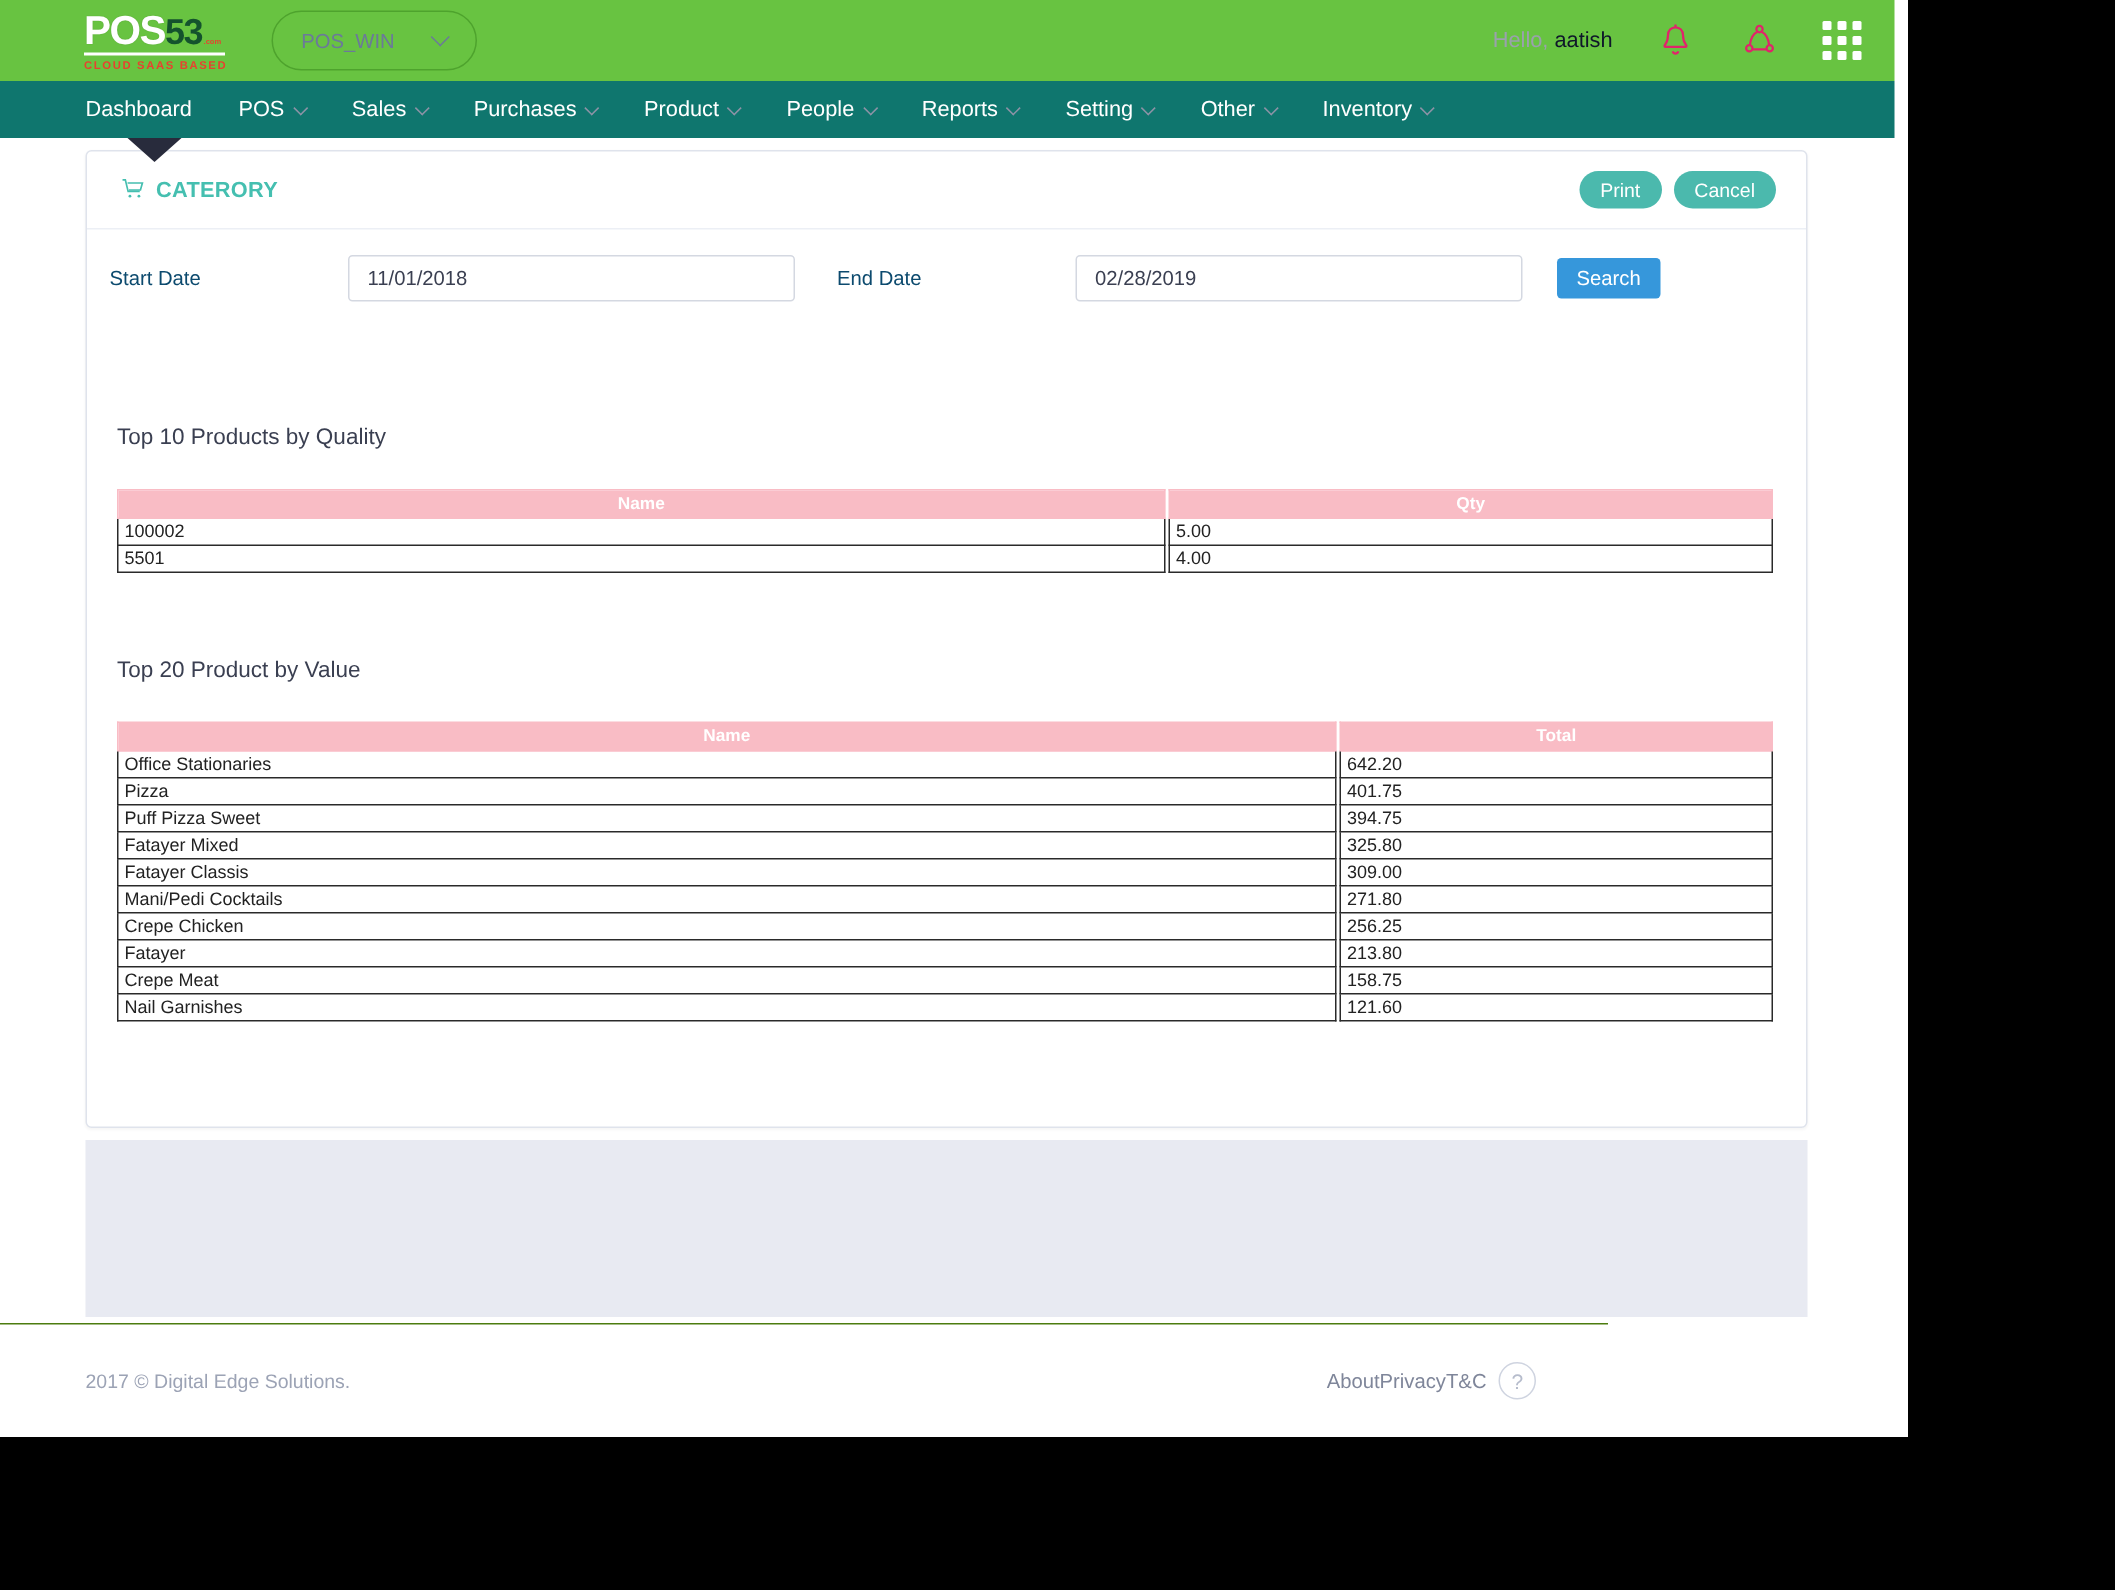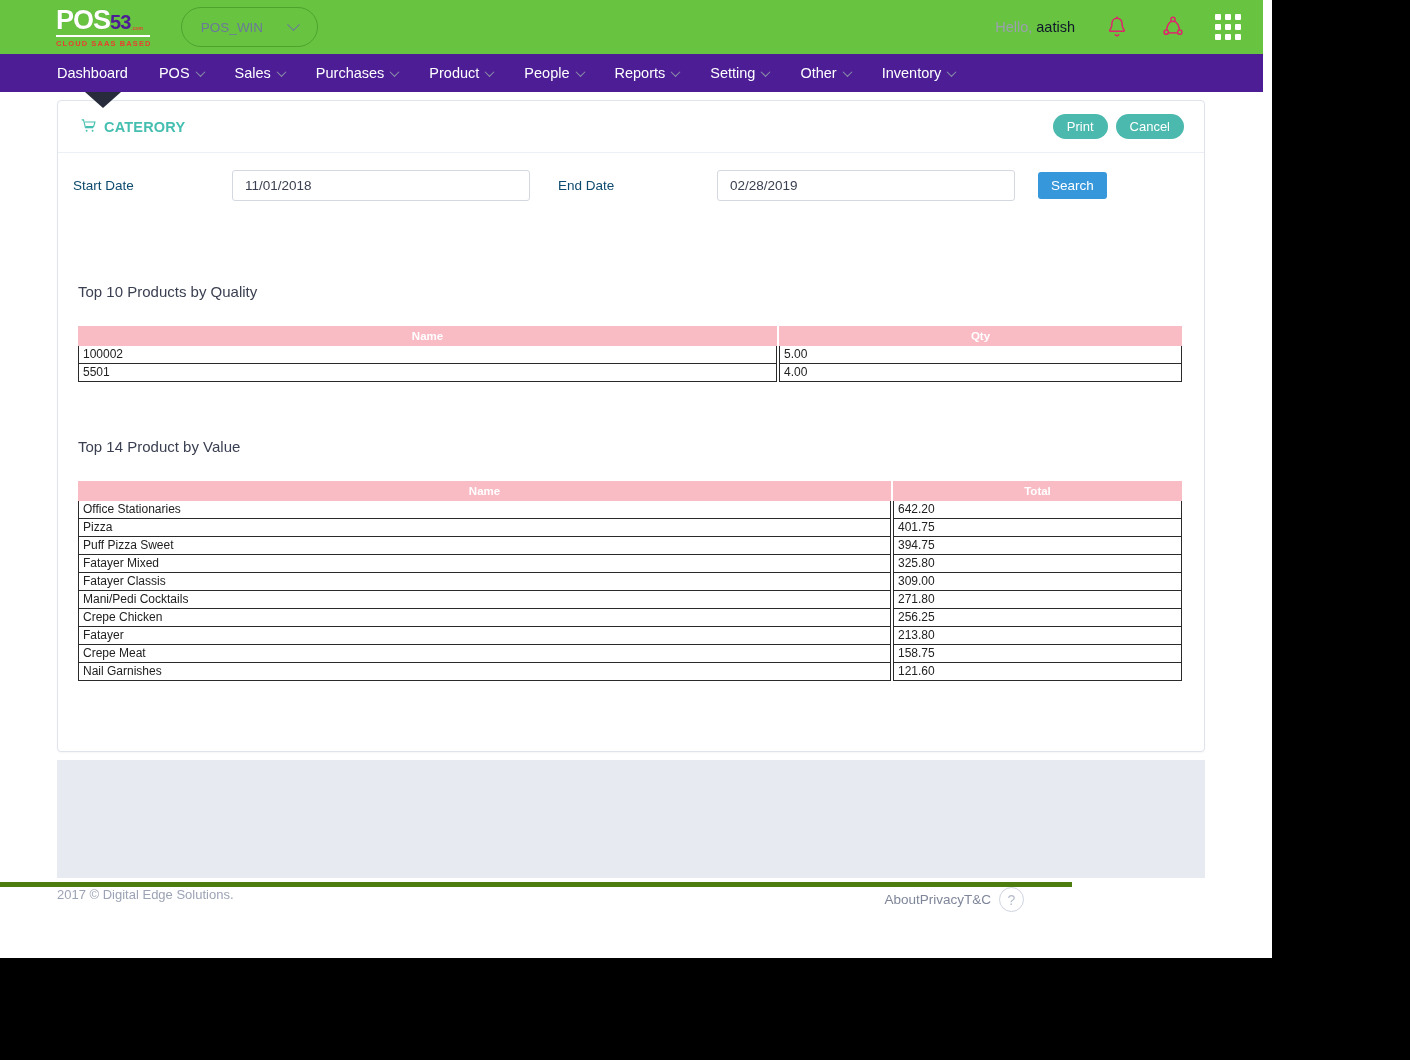--- a/index.html
+++ b/index.html
@@ -33,22 +33,22 @@
     background: transparent;
     line-height: 1;
   }
   .logo-pos {
     font-family: "Liberation Sans", sans-serif;
     font-weight: bold; font-size: 27px; letter-spacing: -1px;
     color: #ffffff; text-shadow: 0 0 1px rgba(0,0,0,.15);
   }
   .logo-53 {
     font-family: "Liberation Sans", sans-serif;
-    font-weight: bold; font-size: 20px; letter-spacing: -1px;
-    color: #4c1d95;
+    font-weight: bold; font-size: 24px; letter-spacing: -1px;
+    color: #14532d;
   }
   .logo-dotcom { font-size: 5px; color:#e8412f; font-weight:bold; margin-left:1px; align-self:flex-end; padding-bottom:3px;}
   .logo-rule { height: 2px; background: #ffffff; width: 94px; margin-top: 1px; }
   .logo-sub {
     font-size: 7.5px; font-weight: bold; color: #e8412f;
     letter-spacing: 1.1px; text-align: center; margin-top: 2px;
     white-space: nowrap;
   }
 
   #store-select {
@@ -80,21 +80,21 @@
 
   .icon-btn { width: 28px; height: 28px; display:flex; align-items:center; justify-content:center; cursor:pointer;}
 
   .dot-grid { display: grid; grid-template-columns: repeat(3, 6px); gap: 4px; cursor:pointer;}
   .dot-grid i { width: 6px; height: 6px; background: #ffffff; border-radius: 1px; display:block;}
 
   
   #navbar {
     position: absolute; left: 0; top: 54px;
     width: 1263px; height: 38px;
-    background: #4c1d95;
+    background: #0f766e;
     display: flex; align-items: center;
   }
   .nav-item {
     display: flex; align-items: center; gap: 7px;
     color: #ffffff; font-size: 14.5px;
     padding: 0 0; margin-right: 31px;
     cursor: pointer; white-space: nowrap;
   }
   .nav-item:first-child { margin-left: 57px; }
   .nav-chev {
@@ -206,22 +206,22 @@
     position: absolute; left: 57px; top: 668px;
     width: 1148px; height: 118px;
     background: #e8eaf2;
   }
 
   
   #footer {
     position: absolute; left: 0; top: 882px;
     width: 1072px; height: 76px;
     background: #ffffff;
-    display: flex; align-items: flex-start;
-    border-top: 5px solid #4d7c0f;
+    display: flex; align-items: center;
+    border-top: 1px solid #4d7c0f;
   }
   #copyright { margin-left: 57px; font-size: 13px; color: #9ca3b5; }
   #footer-links {
     margin-left: auto; margin-right: 48px;
     display: flex; align-items: center; 
   }
   #footer-links a { color: #7f869a; font-size: 13.5px; text-decoration: none; cursor:pointer;}
   #help-circle {
     width: 25px; height: 25px; border-radius: 50%;
     border: 1.3px solid #cfd4e0; color: #b6bccc;
@@ -387,21 +387,21 @@
               <tr>
                 <td>5501</td>
                 <td class="divider-col"></td>
                 <td>4.00</td>
               </tr>
             </tbody>
         </table>
       </div>
 
       <div class="section" style="top:337px;">
-        <div class="section-title">Top 14 Product by Value</div>
+        <div class="section-title">Top 20 Product by Value</div>
         <table class="rpt">
           <colgroup>
               <col style="width:812px">
               <col style="width:3px">
               <col style="width:288px">
             </colgroup>
           <thead>
             <tr>
               <th>Name</th>
               <th class="divider-col"></th>

